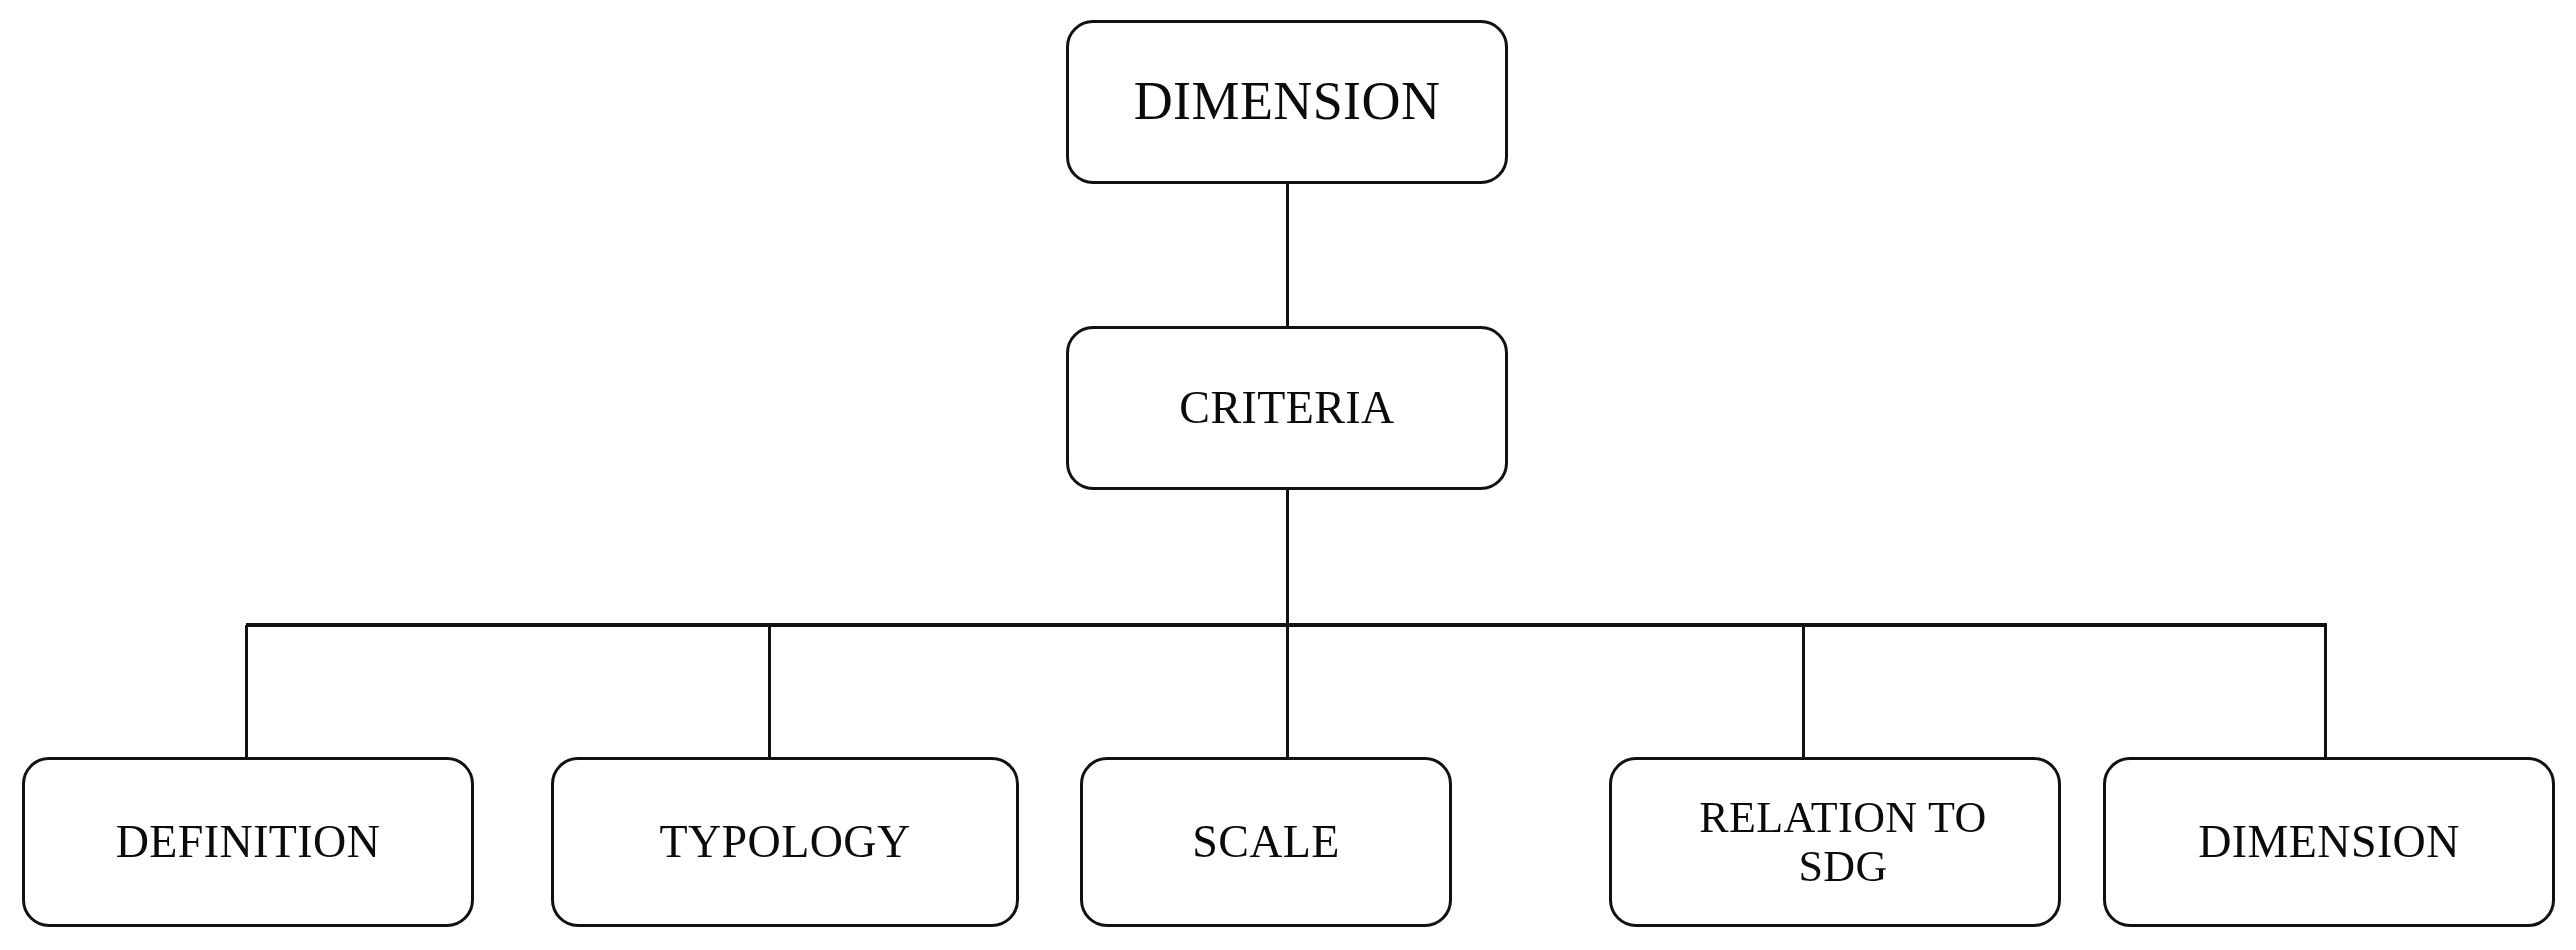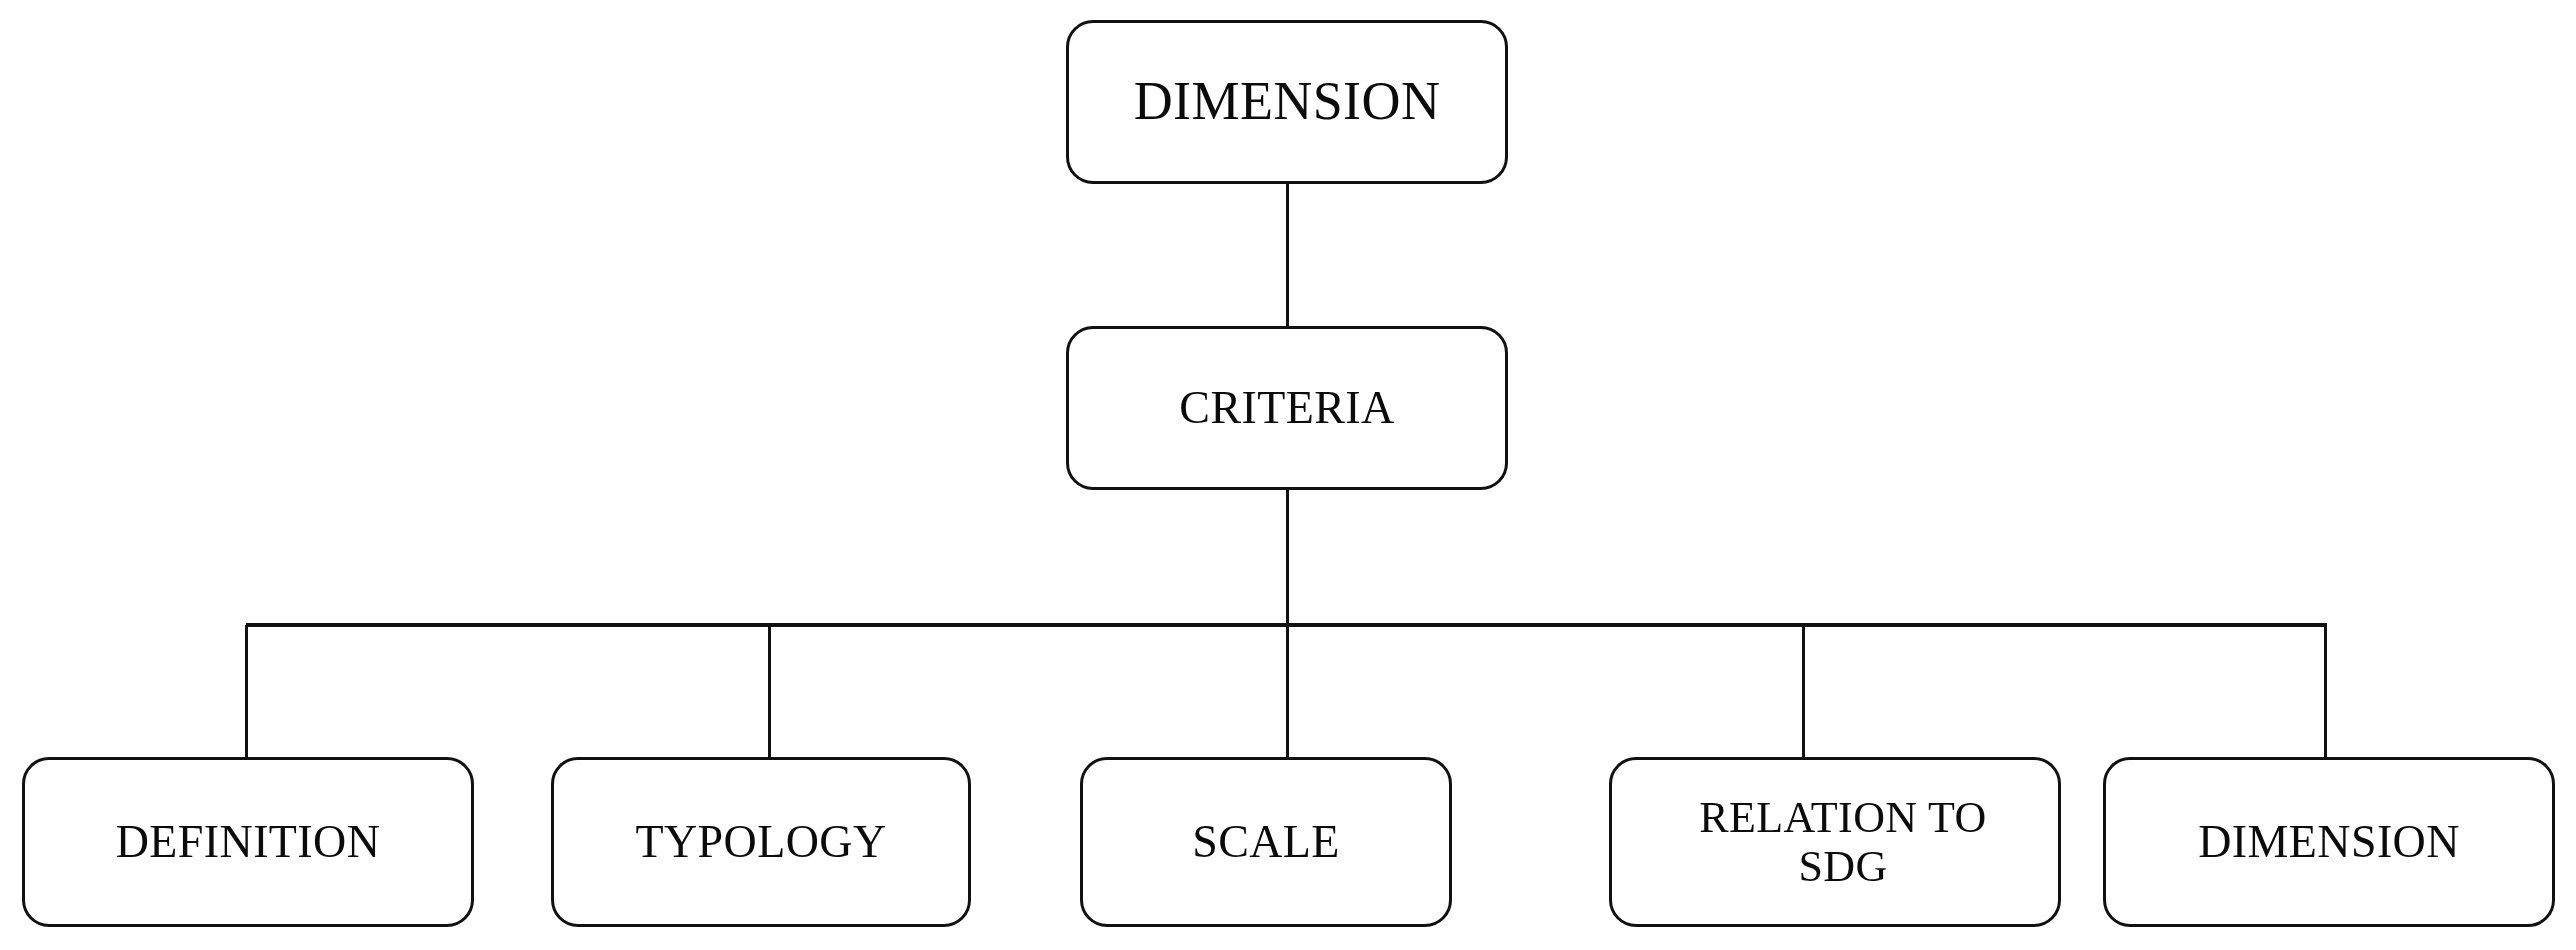--- a/index.html
+++ b/index.html
@@ -67,21 +67,21 @@
   #node-definition {
     left: 22px;
     top: 757px;
     width: 452px;
     height: 170px;
     font-size: 46px;
   }
   #node-typology {
     left: 551px;
     top: 757px;
-    width: 420px;
+    width: 468px;
     height: 170px;
     font-size: 46px;
   }
   #node-scale {
     left: 1080px;
     top: 757px;
     width: 372px;
     height: 170px;
     font-size: 46px;
   }

